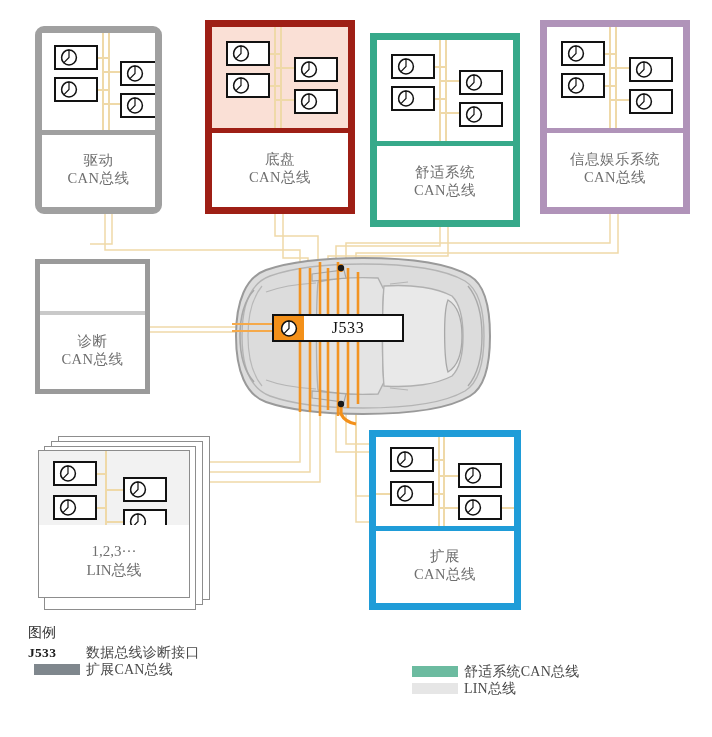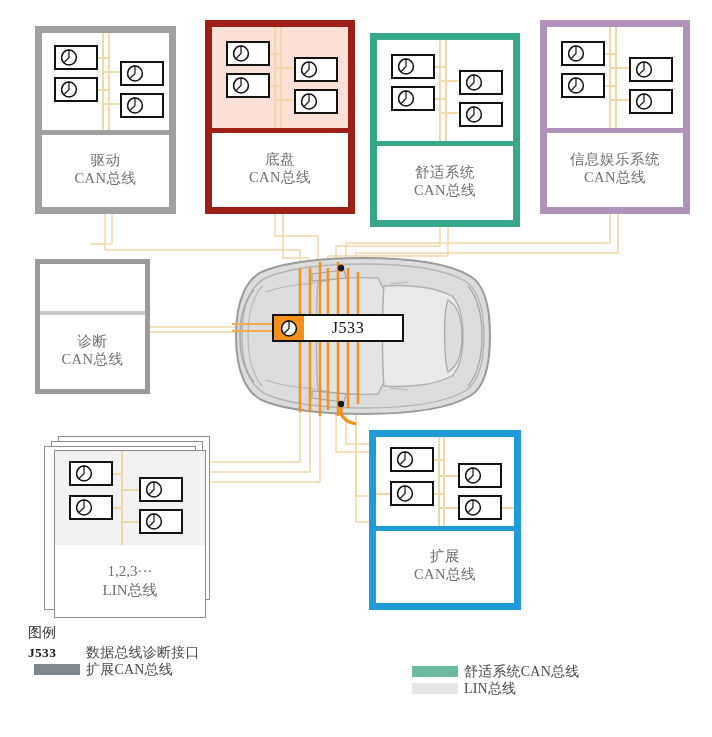--- a/index.html
+++ b/index.html
@@ -131,22 +131,22 @@
   
   #lin-stack { position: absolute; left: 38px; top: 436px; width: 172px; height: 178px; }
   .lin-shadow {
     position: absolute;
     box-sizing: border-box;
     background: #ffffff;
     border: 1.6px solid #8d8d8d;
   }
   #lin-front {
     position: absolute;
-    left: 16px; top: 14px;
-    width: 152px; height: 168px;
+    left: 0; top: 14px;
+    width: 152px; height: 148px;
     box-sizing: border-box;
     background: #ffffff;
     border: 1.6px solid #8d8d8d;
     display: flex;
     flex-direction: column;
   }
   #lin-front .lin-top {
     position: relative;
     flex: 1 1 auto;
     background: #f2f2f2;
@@ -236,21 +236,21 @@
       <path d="M310 408 L310 472 L196 472"></path>
       <path d="M320 408 L320 482 L186 482"></path>
 
       <path d="M336 408 L336 452 L470 452 L470 430"></path>
       <path d="M346 408 L346 444 L486 444 L486 430"></path>
       <path d="M356 408 L356 496 L520 496"></path>
       <path d="M356 408 L356 522 L520 522"></path>
     </g>
   </svg>
 
-  <div class="bus-box" style="left:35px; top:26px; width:141px; height:188px; border-width:7px; border-color:#a0a0a0;">
+  <div class="bus-box" style="left:35px; top:26px; width:127px; height:188px; border-width:7px; border-color:#a0a0a0;border-radius:9px;">
     <div class="bus-top" style="background:#ffffff;">
       <div class="rail" style="left:60px; top:0; bottom:0;"></div>
       <div class="rail" style="left:66px; top:0; bottom:0;"></div>
       <div class="stub" style="left:44px; top:24px; width:24px;"></div>
       <div class="stub" style="left:44px; top:56px; width:24px;"></div>
       <div class="stub" style="left:60px; top:38px; width:22px;"></div>
       <div class="stub" style="left:60px; top:70px; width:22px;"></div>
       <div class="ecu" style="left:12px; top:12px;">
         <svg width="20" height="19" viewBox="0 0 20 19">
             <circle cx="10" cy="9.5" r="7.4" fill="#fff" stroke="#111" stroke-width="1.5"></circle>

